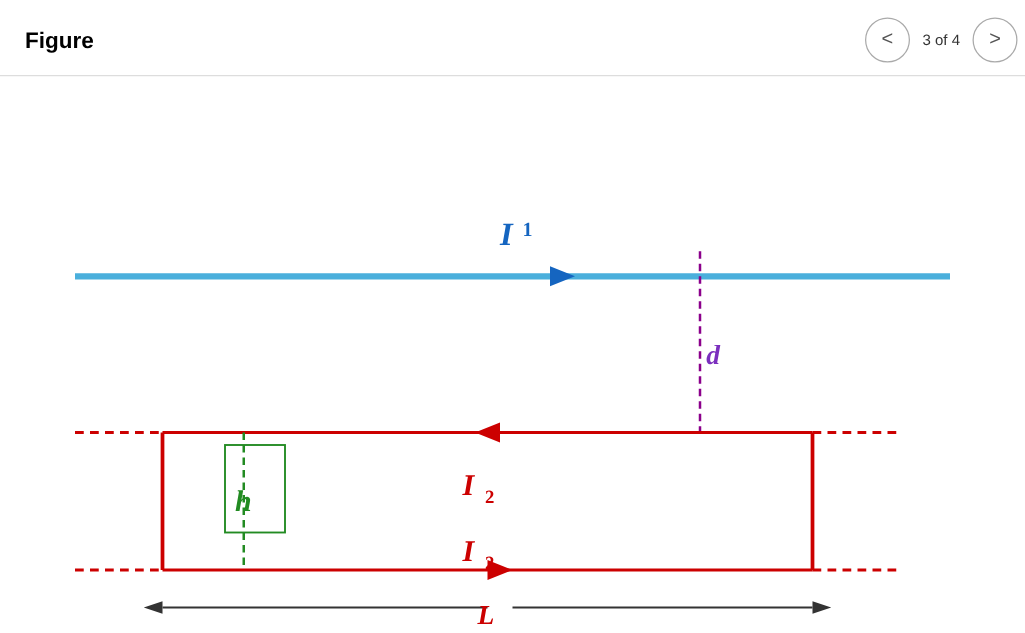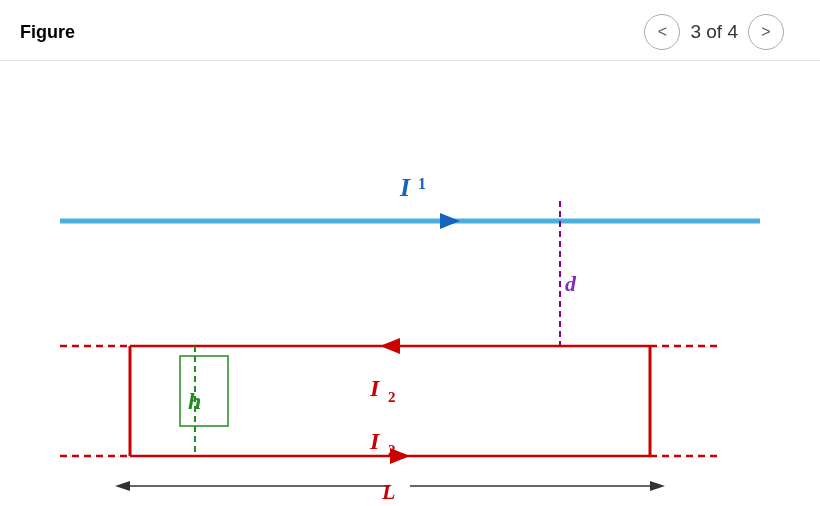--- a/index.html
+++ b/index.html
@@ -7,21 +7,21 @@
       background: #fff;
       font-family: Arial, sans-serif;
       width: 820px;
       height: 506px;
       overflow: hidden;
     }
     .header {
       display: flex;
       align-items: center;
       justify-content: space-between;
-      padding: 14px 36px 10px 20px;
+      padding: 14px 6px 10px 20px;
       border-bottom: 1px solid #ddd;
     }
     .header-title {
       font-weight: bold;
       font-size: 18px;
       color: #000;
     }
     .nav-controls {
       display: flex;
       align-items: center;
@@ -34,21 +34,21 @@
       border: 1.5px solid #aaa;
       background: #fff;
       cursor: pointer;
       display: flex;
       align-items: center;
       justify-content: center;
       font-size: 16px;
       color: #555;
     }
     .page-indicator {
-      font-size: 19px;
+      font-size: 12px;
       color: #333;
     }
     .figure-area {
       position: relative;
       width: 820px;
       height: 440px;
     }
     svg.main-svg {
       position: absolute;
       top: 0;

